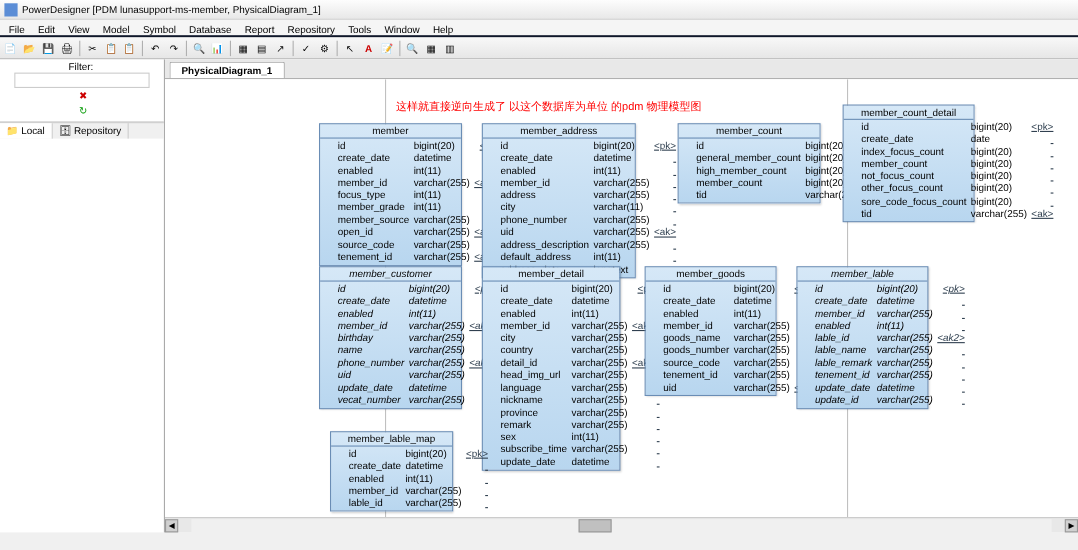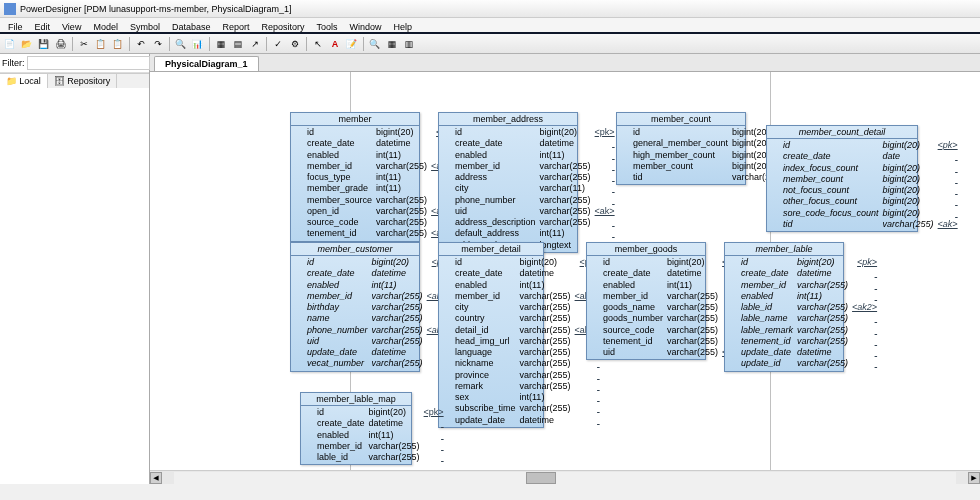--- a/index.html
+++ b/index.html
@@ -8,21 +8,21 @@
 .title-bar .icon { width: 12px; height: 12px; background: #5b8dd6; margin-right: 4px; }
 .menu-bar { height: 16px; background: #f5f5f5; display: flex; align-items: flex-end; padding: 0 2px; border-bottom: 2px solid #0f172a; }
 .menu-bar span { padding: 0 6px; cursor: pointer; }
 .toolbar { height: 20px; background: linear-gradient(#f8f8f8, #e6e6e6); border-bottom: 1px solid #b0b0b0; display: flex; align-items: center; padding: 0 2px; gap: 1px; }
 .tb-btn { width: 16px; height: 16px; display: inline-flex; align-items: center; justify-content: center; cursor: pointer; border: 1px solid transparent; }
 .tb-sep { width: 1px; height: 14px; background: #b0b0b0; margin: 0 2px; }
 .main { display: flex; height: calc(100% - 54px - 16px); }
 .sidebar { width: 150px; background: #fff; border-right: 1px solid #aaa; display: flex; flex-direction: column; }
 .sidebar-title { background: linear-gradient(#fdfdfd, #e0e0e0); padding: 2px 4px; border-bottom: 1px solid #ccc; font-weight: bold; display: flex; align-items: center; justify-content: space-between; }
 .sidebar-title .x { cursor: pointer; padding: 0 3px; }
-.filter-row { display: flex; align-items: center; padding: 2px; border-bottom: 1px solid #ddd; }
+.filter-row { display: flex; align-items: center; padding: 2px; border-bottom: 1px solid #ddd; flex-direction: column; }
 .filter-row input { flex: 1; border: 1px solid #ccc; padding: 1px 2px; font-size: 9px; }
 .filter-btn { width: 14px; height: 14px; margin-left: 2px; cursor: pointer; display: inline-flex; align-items: center; justify-content: center; }
 .tree { flex: 1; padding: 2px; overflow: auto; font-size: 9px; }
 .tree-node { padding: 1px 0 1px 0; white-space: nowrap; }
 .tree-ind1 { padding-left: 12px; }
 .tree-ind2 { padding-left: 24px; }
 .tree-icon { display: inline-block; width: 10px; text-align: center; color: #666; }
 .sidebar-tabs { display: flex; border-top: 1px solid #ccc; background: #f0f0f0; }
 .sidebar-tab { padding: 2px 6px; border-right: 1px solid #ccc; cursor: pointer; display: flex; align-items: center; gap: 2px; }
 .sidebar-tab.active { background: #fff; }
@@ -112,20 +112,21 @@
     </div>
   </div>
 
   <div class="canvas-area">
     <div class="doc-tabs">
       <div class="doc-tab">PhysicalDiagram_1</div>
     </div>
     <div class="canvas" id="canvas">
       <div class="page-guide" style="left:200px;"></div>
       <div class="page-guide" style="left:620px;"></div>
+      <div class="annotation" style="left:210px;top:18px;">这样就直接逆向生成了   以这个数据库为单位   的pdm   物理模型图</div>
     <div class="entity" style="left: 140px; top: 40px; width: 130px;">
           <div class="entity-title">member</div>
           <div class="entity-body">
             <div class="entity-col">
               <span>id</span>
               <span>create_date</span>
               <span>enabled</span>
               <span>member_id</span>
               <span>focus_type</span>
               <span>member_grade</span>
@@ -223,21 +224,21 @@
             </div>
             <div class="entity-col keycol">
               <span>&lt;pk&gt;</span>
               <span>&nbsp;</span>
               <span>&nbsp;</span>
               <span>&nbsp;</span>
               <span>&lt;ak&gt;</span>
             </div>
           </div>
         </div>
-        <div class="entity" style="left: 616px; top: 53px; width: 152px; font-style: italic;">
+        <div class="entity" style="left: 616px; top: 23px; width: 120px;">
           <div class="entity-title">member_count_detail</div>
           <div class="entity-body">
             <div class="entity-col">
               <span>id</span>
               <span>create_date</span>
               <span>index_focus_count</span>
               <span>member_count</span>
               <span>not_focus_count</span>
               <span>other_focus_count</span>
               <span>sore_code_focus_count</span>
@@ -299,21 +300,21 @@
               <span>&lt;ak2&gt;</span>
               <span>&nbsp;</span>
               <span>&nbsp;</span>
               <span>&lt;ak1&gt;</span>
               <span>&nbsp;</span>
               <span>&nbsp;</span>
               <span>&nbsp;</span>
             </div>
           </div>
         </div>
-        <div class="entity" style="left: 288px; top: 170px; width: 106px;">
+        <div class="entity" style="left: 288px; top: 170px; width: 126px;">
           <div class="entity-title">member_detail</div>
           <div class="entity-body">
             <div class="entity-col">
               <span>id</span>
               <span>create_date</span>
               <span>enabled</span>
               <span>member_id</span>
               <span>city</span>
               <span>country</span>
               <span>detail_id</span>

